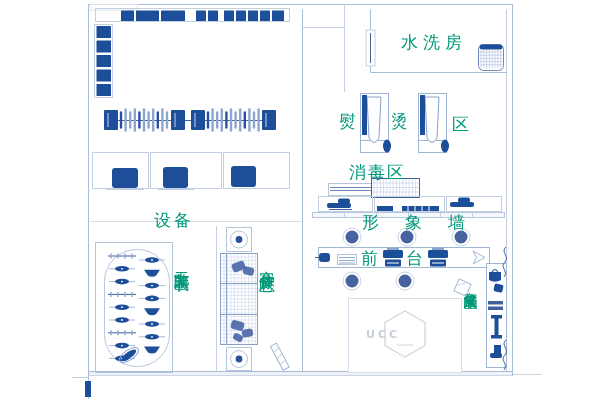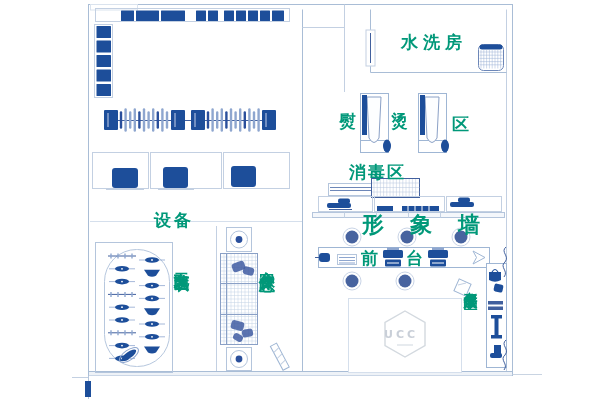--- a/index.html
+++ b/index.html
@@ -1,19 +1,19 @@
 <!DOCTYPE html>
 <html><head>
 <meta charset="utf-8">
 <style>
   html,body{margin:0;padding:0;background:#fff;}
   .stage{position:relative;width:600px;height:400px;background:#fff;overflow:hidden;
          font-family:"DejaVu Sans",sans-serif;}
   .stage svg{position:absolute;left:0;top:0;}
-  .lbl{position:absolute;font-weight:700;line-height:1;white-space:nowrap;z-index:5;}
+  .lbl{position:absolute;font-weight:400;line-height:1;white-space:nowrap;z-index:5;}
   .lbl-v{writing-mode:vertical-rl;text-orientation:upright;}
   .logo-txt{position:absolute;z-index:4;font-weight:700;text-align:center;}
 </style>
 </head>
 <body>
 
 <div class="stage">
 <svg id="plan" width="600" height="400" viewBox="0 0 600 400">
 
   <g fill="none" stroke="#a9bdd6" stroke-width="1">
@@ -429,20 +429,20 @@
     <path d="M506,340 c-6,5 4,9 -1,15 c-6,5 4,9 -1,15" fill="none" stroke="#41609e"></path>
   </g>
 </svg>
 
   <div class="lbl" style="left:154px;top:192px;font-size:17px;letter-spacing:3px;color:#009879;margin-top:20px;">设备</div>
   <div class="lbl" style="left:401px;top:34px;font-size:17px;letter-spacing:5px;color:#009879;">水洗房</div>
   <div class="lbl" style="left:339px;top:113px;font-size:17px;color:#009879;">熨</div>
   <div class="lbl" style="left:391px;top:113px;font-size:17px;color:#009879;">烫</div>
   <div class="lbl" style="left:452px;top:116px;font-size:17px;color:#009879;">区</div>
   <div class="lbl" style="left:349px;top:164px;font-size:17px;letter-spacing:2px;color:#009879;">消毒区</div>
-  <div class="lbl" style="left:362px;top:214px;font-size:22px;letter-spacing:26px;color:#009879;">形象墙</div>
+  <div class="lbl" style="left:362px;top:214px;font-size:17px;letter-spacing:26px;color:#009879;">形象墙</div>
   <div class="lbl" style="left:361px;top:250px;font-size:17px;color:#009879;">前</div>
   <div class="lbl" style="left:406px;top:250px;font-size:17px;color:#009879;">台</div>
   <div class="lbl lbl-v" style="left:173px;top:260px;font-size:15.5px;letter-spacing:1px;color:#009879;">无菌取衣区</div>
   <div class="lbl lbl-v" style="left:259px;top:257px;font-size:16px;letter-spacing:2px;color:#009879;">客户休息区</div>
   <div class="lbl lbl-v" style="left:464px;top:281px;font-size:14px;letter-spacing:1px;color:#009879;">奢侈品展示区</div>
-  <div class="logo-txt" style="left:379px;top:328px;width:44px;font-size:11px;letter-spacing:3px;color:#c9cfd8;">UCC</div>
+  <div class="logo-txt" style="left:361px;top:328px;width:44px;font-size:11px;letter-spacing:3px;color:#c9cfd8;">UCC</div>
 </div>
 
 </body></html>

